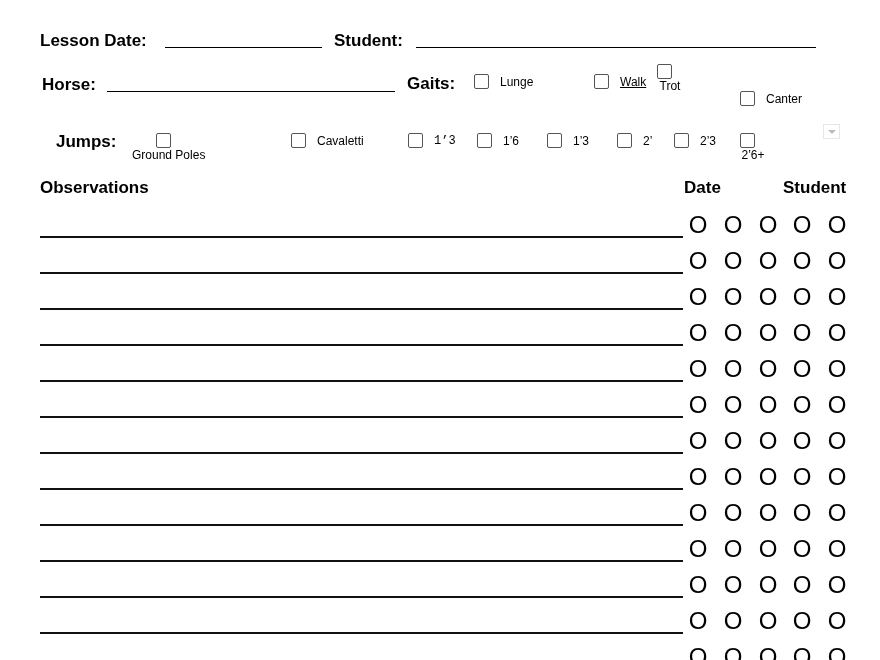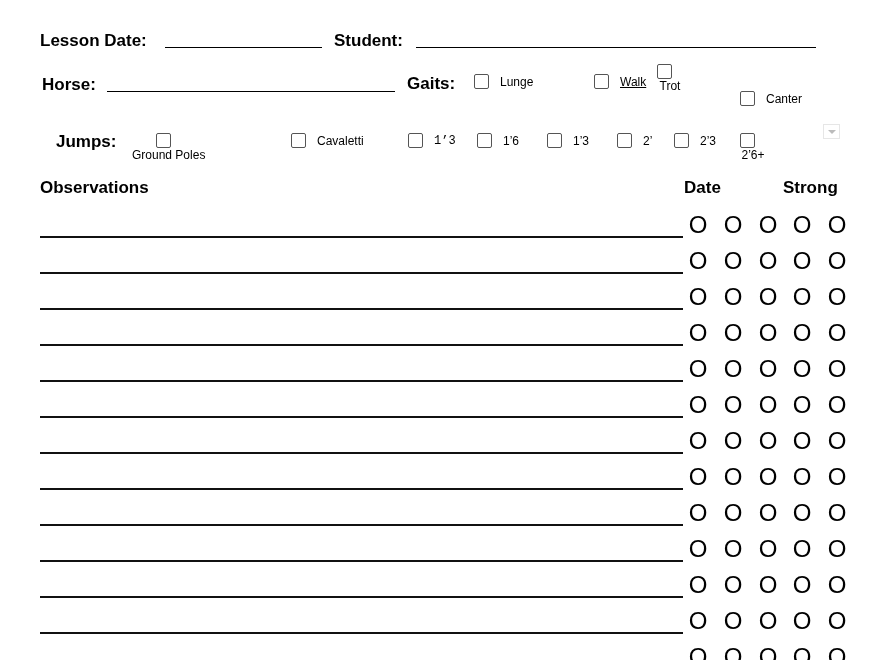--- a/index.html
+++ b/index.html
@@ -74,21 +74,21 @@
     <span>2’3</span>
 </div>
 <div class="abs opt" style="left:740px;top:133px;flex-direction:column;">
   <span class="cb"></span>
     <span>2’6+</span>
 </div>
 <div class="dd"></div>
 
 <div class="abs lbl" style="left:40px;top:178px;">Observations</div>
 <div class="abs lbl" style="left:684px;top:178px;">Date</div>
-<div class="abs lbl" style="left:783px;top:178px;">Strong</div>
+<div class="abs lbl" style="left:783px;top:178px;">Student</div>
 
 <div id="rows">
     <div>
       <div class="row-line" style="top: 236px;"></div>
       <span class="circle" style="left: 688px; top: 213px;">O</span>
       <span class="circle" style="left: 723px; top: 213px;">O</span>
       <span class="circle" style="left: 758px; top: 213px;">O</span>
       <span class="circle" style="left: 792px; top: 213px;">O</span>
       <span class="circle" style="left: 827px; top: 213px;">O</span>
     </div>

